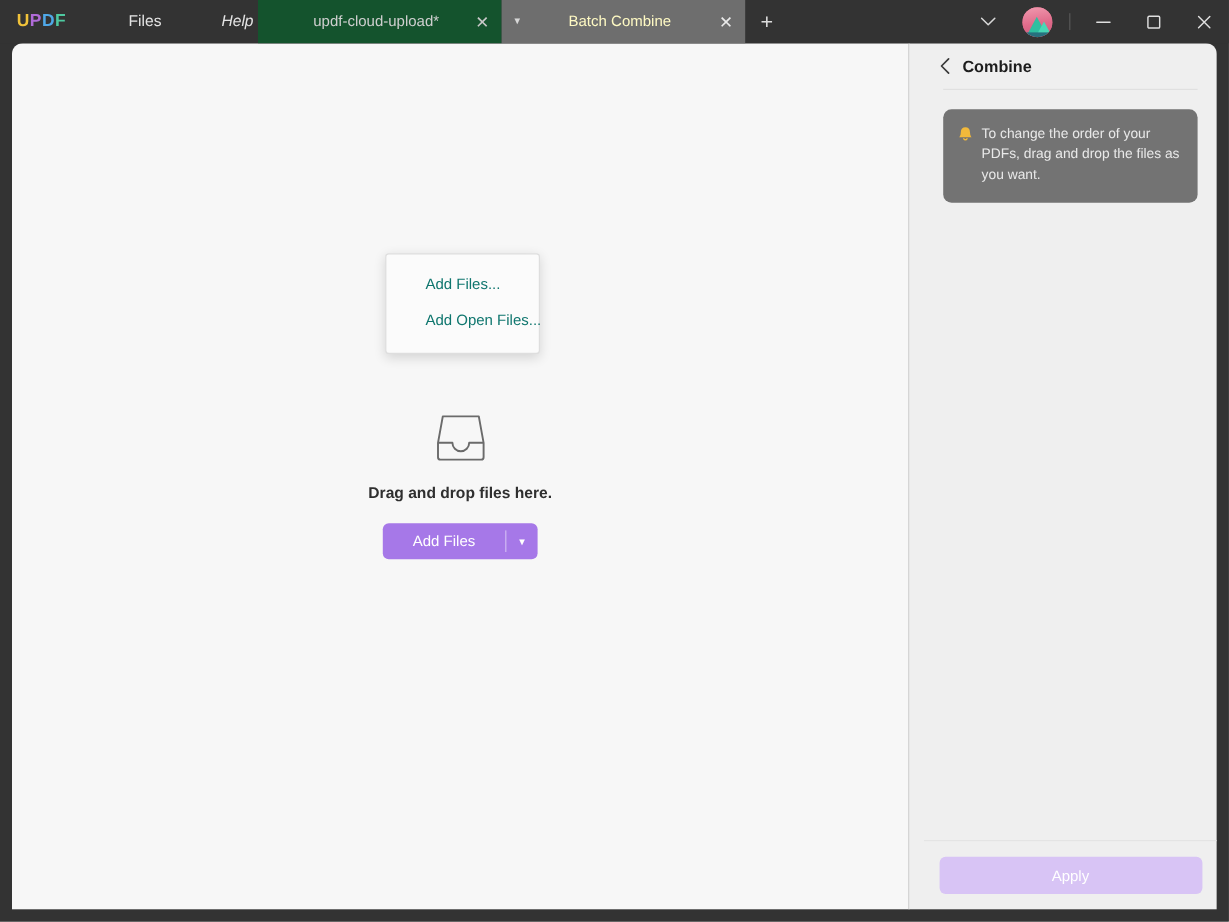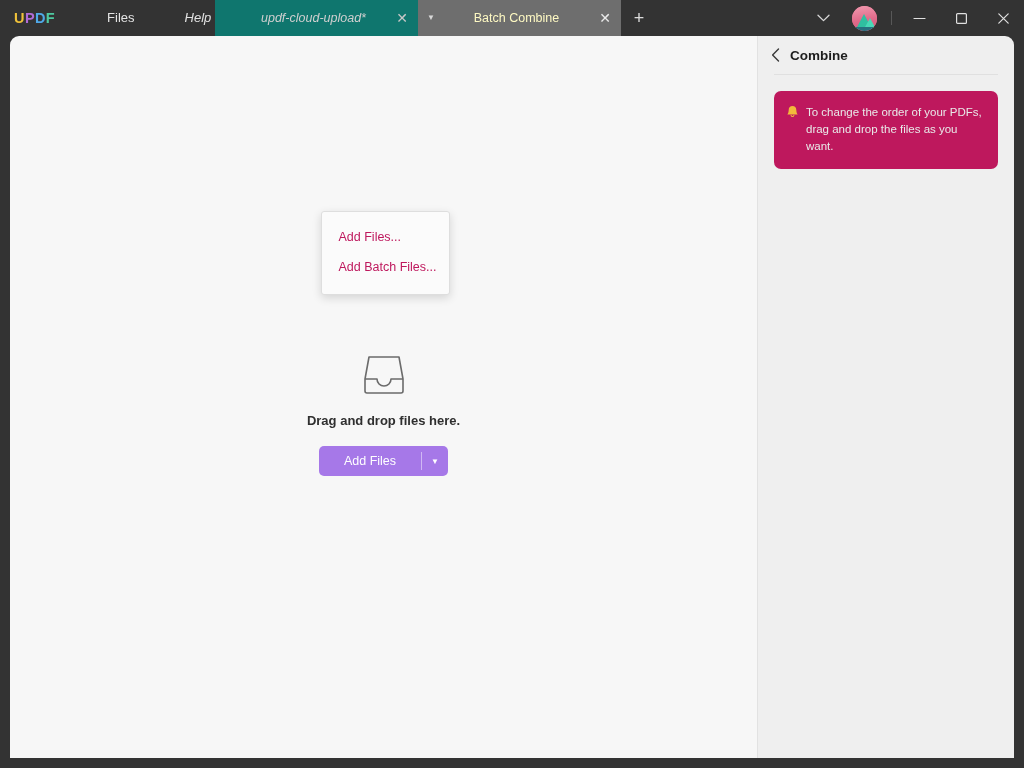--- a/index.html
+++ b/index.html
@@ -73,21 +73,21 @@
   }
   .tab {
     width: 203px;
     display: flex;
     align-items: center;
     position: relative;
     font-size: 12.5px;
     cursor: default;
     flex: 0 0 auto;
   }
-  .tab.inactive { background: #0f766e; font-style: italic; }
+  .tab.inactive { background: #14532d; }
   .tab.active { background: #6e6e6e; }
   .tab-caret {
     width: 26px;
     display: flex; align-items: center; justify-content: center;
     color: #d8d8d8;
     font-size: 8px;
     line-height: 1;
   }
   .tab-caret.hidden { visibility: hidden; }
   .tab-label {
@@ -199,21 +199,21 @@
     background: #f7f7f7;
     position: relative;
     display: flex;
     align-items: flex-start;
     justify-content: center;
     min-width: 0;
   }
   #drop-zone {
     position: absolute;
     left: 0; right: 0;
-    top: 317px;
+    top: 307px;
     display: flex;
     flex-direction: column;
     align-items: center;
   }
   #tray-icon { width: 46px; height: 44px; margin-bottom: 16px; }
   #drop-text {
     font-size: 13px;
     font-weight: bold;
     color: #2f2f2f;
     margin-bottom: 18px;
@@ -255,34 +255,35 @@
     top: 175px;
     width: 129px;
     background: #fbfbfb;
     border: 1px solid #dedede;
     border-radius: 3px;
     box-shadow: 0 3px 10px rgba(0,0,0,0.14);
     padding: 10px 0 12px 0;
   }
   .menu-row {
     font-size: 12.5px;
-    color: #be185d;
-    padding: 8px 0 8px 17px;
+    color: #0f766e;
+    padding: 8px 0 8px 33px;
     white-space: nowrap;
     cursor: default;
   }
 
   
   #right-panel {
     flex: 0 0 257px;
     background: #efefef;
     border-left: 1px solid #e2e2e2;
     display: flex;
     flex-direction: column;
     position: relative;
+    padding-left: 12px;
   }
   #panel-header {
     height: 38px;
     flex: 0 0 38px;
     display: flex;
     align-items: center;
     padding-left: 11px;
     gap: 9px;
   }
   #panel-back-icon {
@@ -301,21 +302,21 @@
     height: 1px;
     background: #e0e0e0;
     margin: 0 16px;
   }
   #panel-scroll {
     flex: 1 1 auto;
     padding: 16px 16px 0 16px;
     overflow: hidden;
   }
   #tip-box {
-    background: #be185d;
+    background: #737373;
     border-radius: 7px;
     padding: 13px 14px 14px 12px;
     display: flex;
     gap: 7px;
     align-items: flex-start;
   }
   #bell-icon { flex: 0 0 13px; margin-top: 1px; }
   #tip-text {
     color: #e9e9e9;
     font-size: 11.5px;
@@ -423,21 +424,21 @@
 
           <div id="add-files-button">
             <div id="add-files-main">Add Files</div>
             <div id="add-files-divider"></div>
             <div id="add-files-caret">▼</div>
           </div>
         </div>
 
         <div id="add-files-menu">
           <div class="menu-row">Add Files...</div>
-          <div class="menu-row">Add Batch Files...</div>
+          <div class="menu-row">Add Open Files...</div>
         </div>
       </div>
 
       <div id="right-panel">
 
         <div id="panel-header">
           <div id="panel-back-icon">
             <svg width="9" height="14" viewBox="0 0 9 14" fill="none">
                 <path d="M7.5 1 L1.6 7 L7.5 13" stroke="#3a3a3a" stroke-width="1.4" stroke-linecap="round" stroke-linejoin="round"></path>
               </svg>
@@ -449,17 +450,20 @@
         <div id="panel-scroll">
           <div id="tip-box">
             <svg id="bell-icon" width="13" height="14" viewBox="0 0 13 14" fill="none">
               <path d="M6.5 1 C4.2 1 2.7 2.6 2.7 4.9 C2.7 8 1.3 9.4 1.3 9.4 H11.7 C11.7 9.4 10.3 8 10.3 4.9 C10.3 2.6 8.8 1 6.5 1 Z" fill="#f2b93b"></path>
               <path d="M5.2 10.6 A1.4 1.4 0 0 0 7.8 10.6" stroke="#f2b93b" stroke-width="1.2" fill="none" stroke-linecap="round"></path>
             </svg>
             <div id="tip-text">To change the order of your PDFs, drag and drop the files as you want.</div>
           </div>
         </div>
 
+        <div id="panel-footer">
+          <div id="apply-button">Apply</div>
+        </div>
       </div>
 
     </div>
   </div>
 </div>
 
 </body></html>

